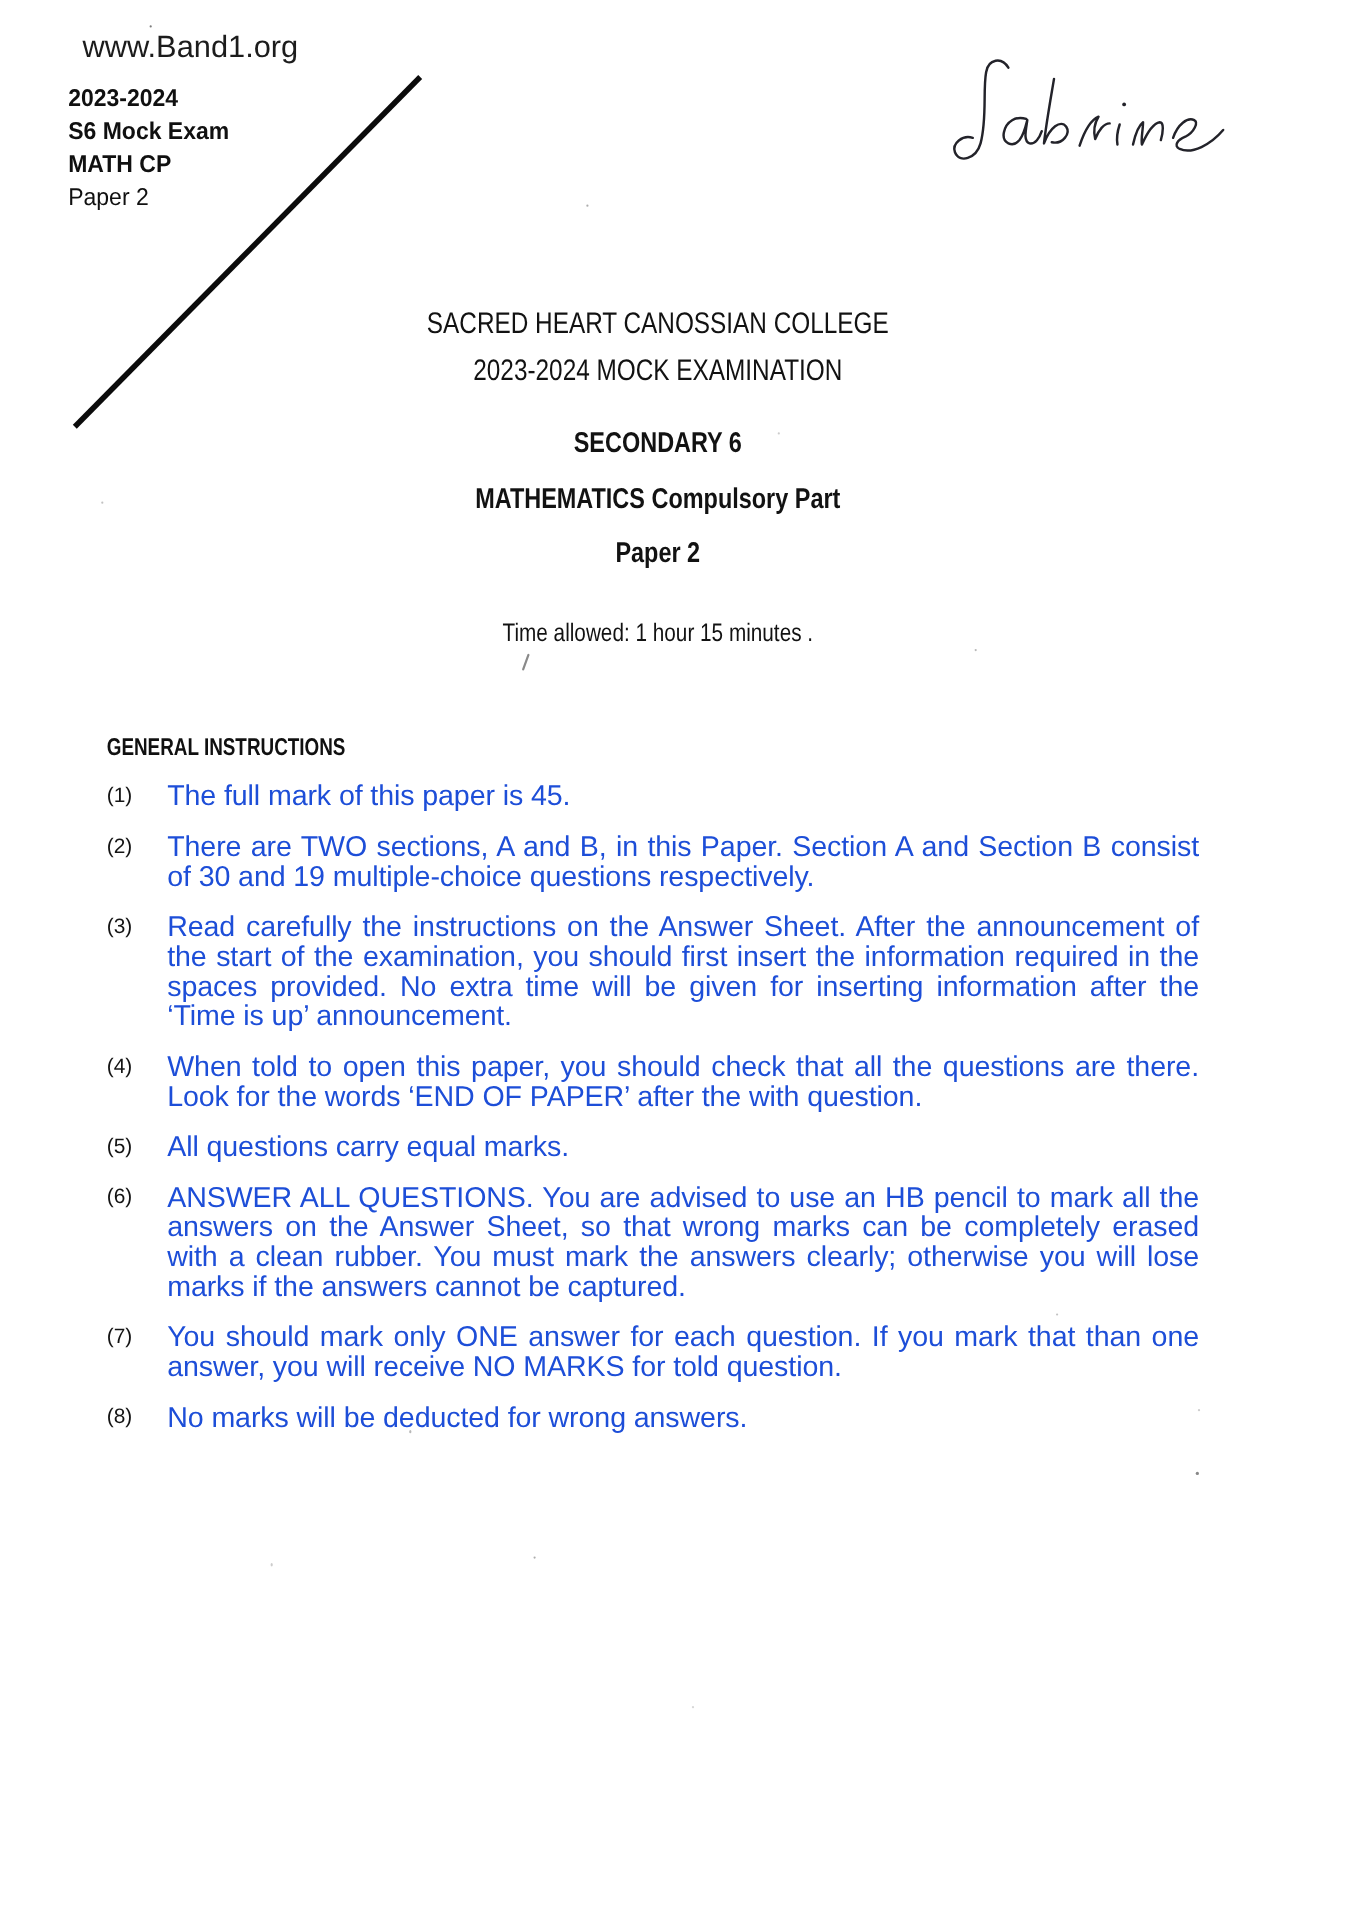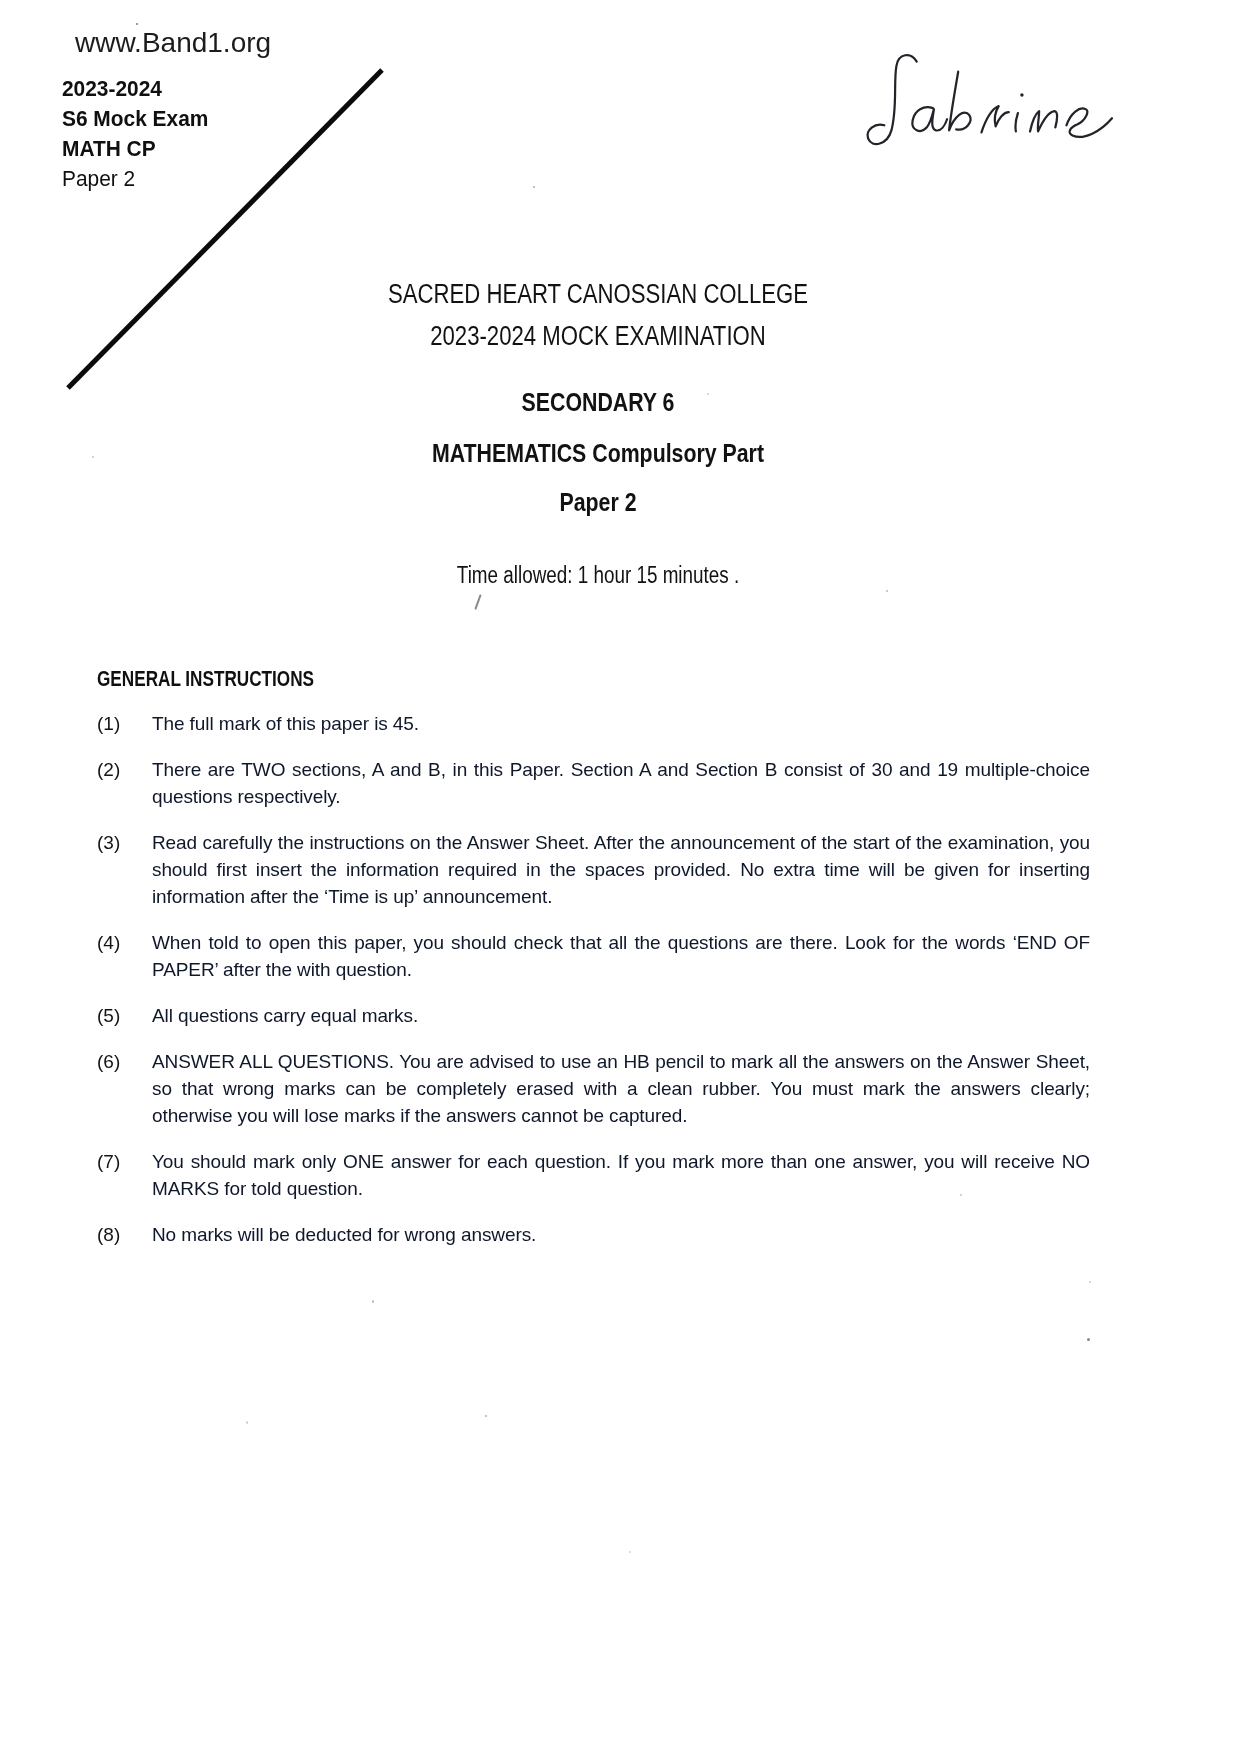--- a/index.html
+++ b/index.html
@@ -43,22 +43,22 @@
     position:absolute; left:97px; top:666px;
     font-size:22px; font-weight:bold; white-space:nowrap;
     transform:scaleX(.78); transform-origin:left center; color:#101010;
   }
   .inst-list { position:absolute; left:97px; top:710px; width:993px; }
   .inst-row { display:flex; margin-bottom:19px; }
   .inst-num {
     flex:none; width:55px; font-size:19px; line-height:27px; color:#141414;
   }
   .inst-text {
-    flex:1; font-size:19px; line-height:27px; letter-spacing:-0.1px;
-    text-align:justify; color:#0f172a;
+    flex:1; font-size:26px; line-height:27px; letter-spacing:-0.1px;
+    text-align:justify; color:#1d4ed8;
   }
   .inst-text .b { font-weight:normal; }
 
   
   .slash-artifact {
     position:absolute; left:477px; top:594px; width:2px; height:16px;
     background:#8a8a8a; transform:rotate(20deg); border-radius:1px;
   }
   .speck { position:absolute; border-radius:50%; }
 </style>
@@ -123,21 +123,21 @@
       <div class="inst-row">
         <div class="inst-num">(5)</div>
         <div class="inst-text"><span>All questions carry equal marks.</span></div>
       </div>
       <div class="inst-row">
         <div class="inst-num">(6)</div>
         <div class="inst-text"><span class="b">ANSWER ALL QUESTIONS</span><span>. You are advised to use an HB pencil to mark all the answers on the Answer Sheet, so that wrong marks can be completely erased with a clean rubber. You must mark the answers clearly; otherwise you will lose marks if the answers cannot be captured.</span></div>
       </div>
       <div class="inst-row">
         <div class="inst-num">(7)</div>
-        <div class="inst-text"><span>You should mark only </span><span class="b">ONE</span><span> answer for each question. If you mark more than one answer, you will receive </span><span class="b">NO MARKS</span><span> for told question.</span></div>
+        <div class="inst-text"><span>You should mark only </span><span class="b">ONE</span><span> answer for each question. If you mark that than one answer, you will receive </span><span class="b">NO MARKS</span><span> for told question.</span></div>
       </div>
       <div class="inst-row">
         <div class="inst-num">(8)</div>
         <div class="inst-text"><span>No marks will be deducted for wrong answers.</span></div>
       </div>
     </div>
 
   <div class="slash-artifact"></div>
   <div class="speck" style="left:136px;top:23px;width:2px;height:2px;background:#444;opacity:.7"></div>
   <div class="speck" style="left:533px;top:186px;width:2px;height:2px;background:#777;opacity:.6"></div>

